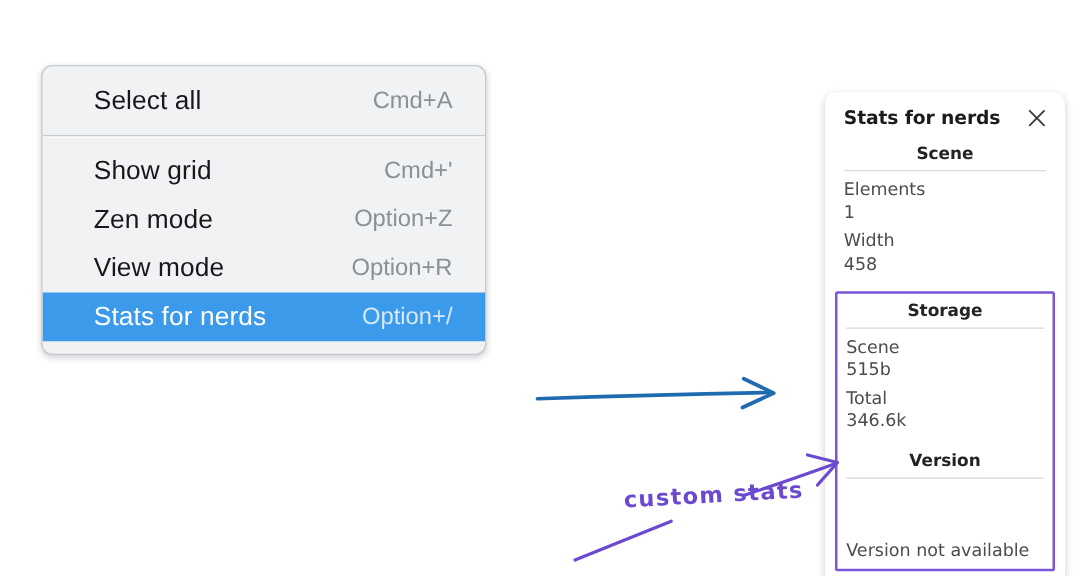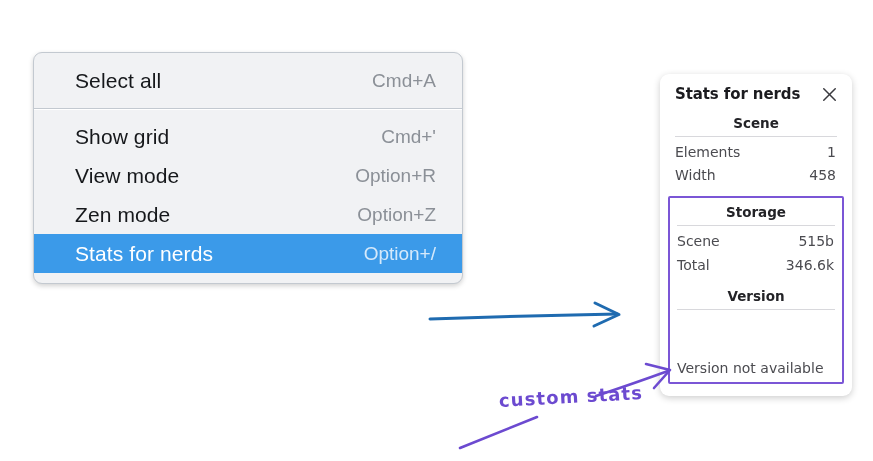--- a/index.html
+++ b/index.html
@@ -21,21 +21,21 @@
     left: 0; top: 0;
     width: 873px;
     height: 461px;
   }
 
   
   .context-menu {
     position: absolute;
     left: 33px;
     top: 52px;
-    width: 430px;
+    width: 356px;
     background: #f1f2f4;
     border: 1px solid #c3c9d0;
     border-radius: 9px;
     box-shadow: 0 2px 5px rgba(0,0,0,0.18);
     overflow: hidden;
     box-sizing: border-box;
     padding: 8px 0 10px 0;
   }
 
   .menu-group-top {
@@ -137,20 +137,21 @@
   }
 
   .stat-row {
     display: flex;
     align-items: baseline;
     justify-content: space-between;
     font-size: 14px;
     color: #4b4b50;
     padding: 2px 3px 3px 2px;
     line-height: 1.3;
+    flex-direction: column;
   }
   .stat-row .k { white-space: nowrap; }
   .stat-row .v { white-space: nowrap; }
 
   
   .highlight-box {
     border: 2px solid #7b56d6;
     border-radius: 2px;
     margin: 9px -5px 0 -5px;
     padding: 4px 5px 5px 5px;
@@ -205,26 +206,26 @@
     </div>
 
     <div class="menu-separator"></div>
 
     <div class="menu-group-bottom">
       <div class="menu-item">
         <span class="label">Show grid</span>
         <span class="shortcut">Cmd+'</span>
       </div>
       <div class="menu-item">
+        <span class="label">Zen mode</span>
+        <span class="shortcut">Option+Z</span>
+      </div>
+      <div class="menu-item">
         <span class="label">View mode</span>
         <span class="shortcut">Option+R</span>
-      </div>
-      <div class="menu-item">
-        <span class="label">Zen mode</span>
-        <span class="shortcut">Option+Z</span>
       </div>
       <div class="menu-item selected">
         <span class="label">Stats for nerds</span>
         <span class="shortcut">Option+/</span>
       </div>
     </div>
 
   </div>
 
   <div class="stats-panel">

